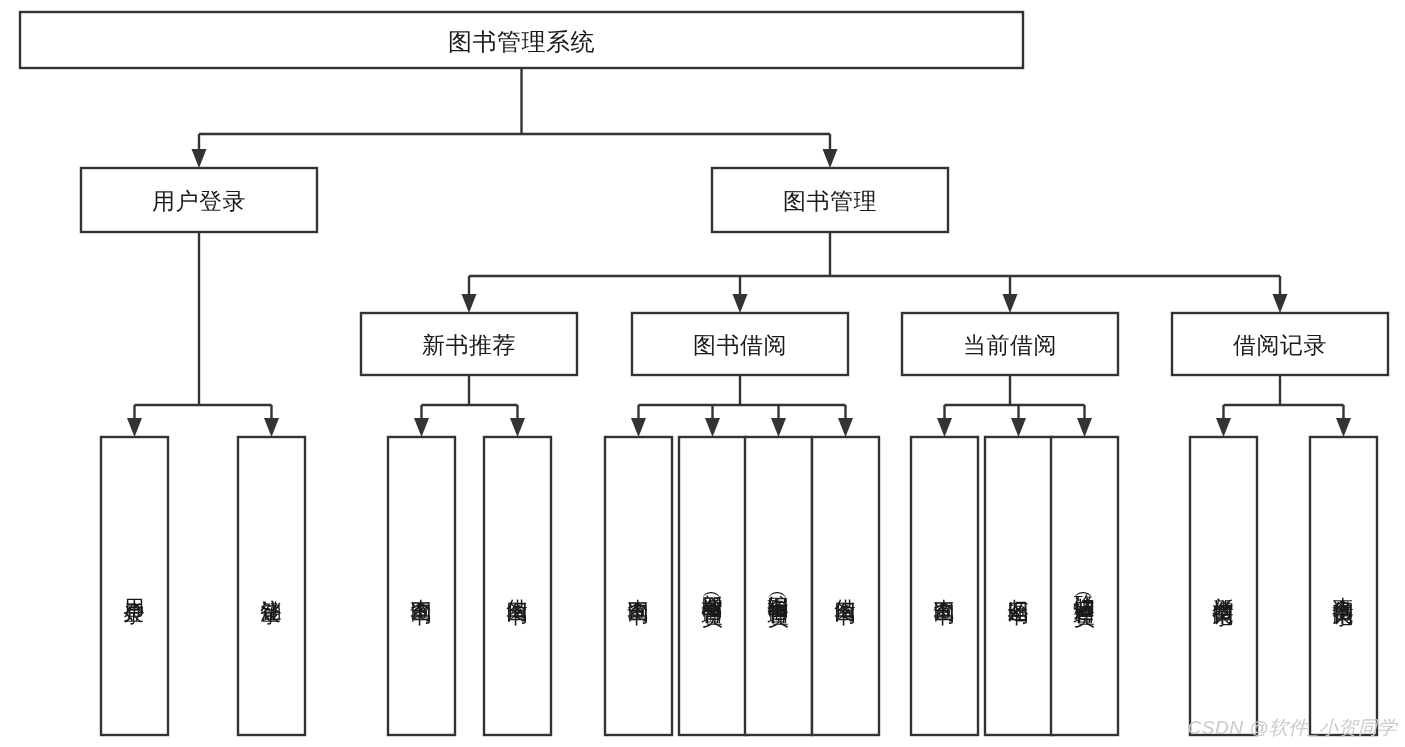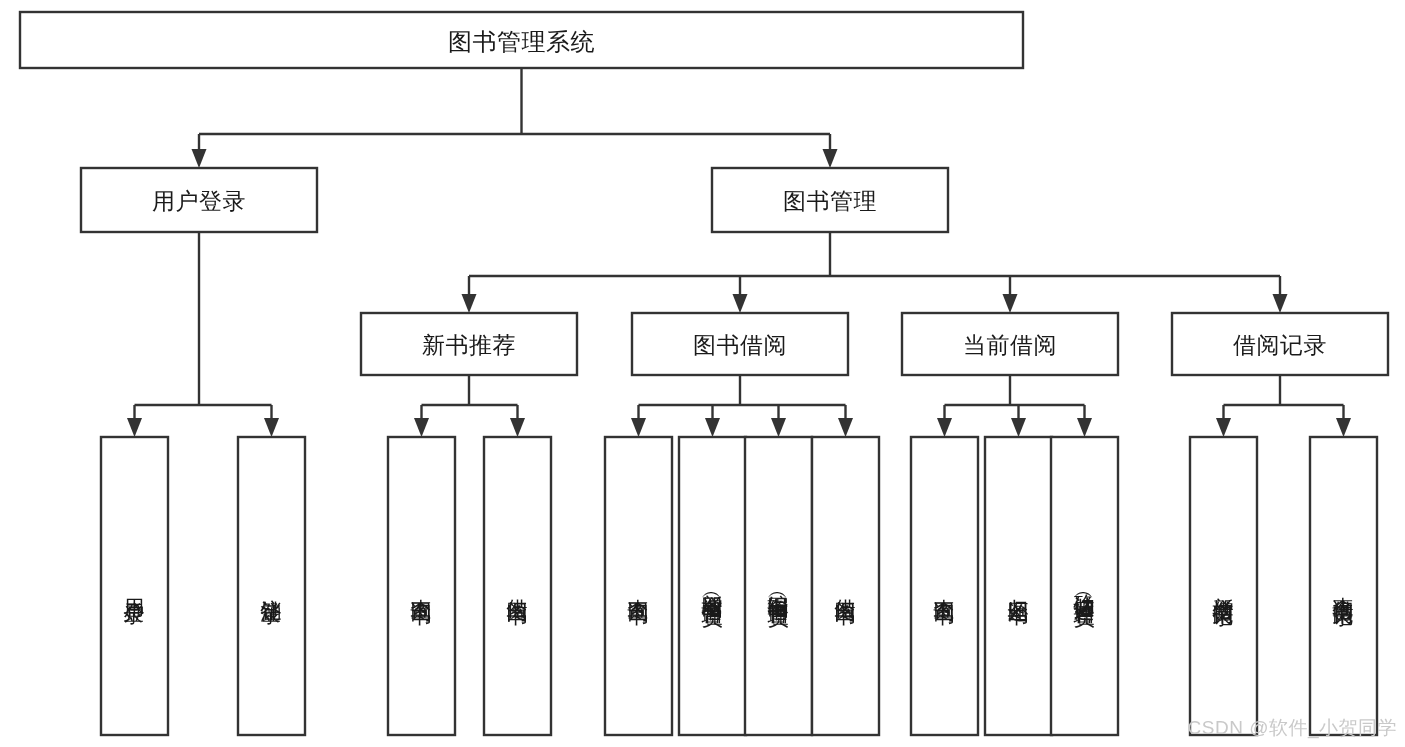--- a/index.html
+++ b/index.html
@@ -72,20 +72,21 @@
   }
   .watermark {
     position: absolute;
     right: 8px;
     bottom: 6px;
     font-family: "Liberation Sans", sans-serif;
     font-size: 19px;
     color: #c9c9c9;
     letter-spacing: 0.5px;
     white-space: nowrap;
+    font-style: italic;
   }
 </style>
 </head>
 <body>
 
 <div id="diagram-root">
 
   <svg class="canvas" viewBox="0 0 1405 747" xmlns="http://www.w3.org/2000/svg">
     <defs></defs>
     <g id="connector-layer">

